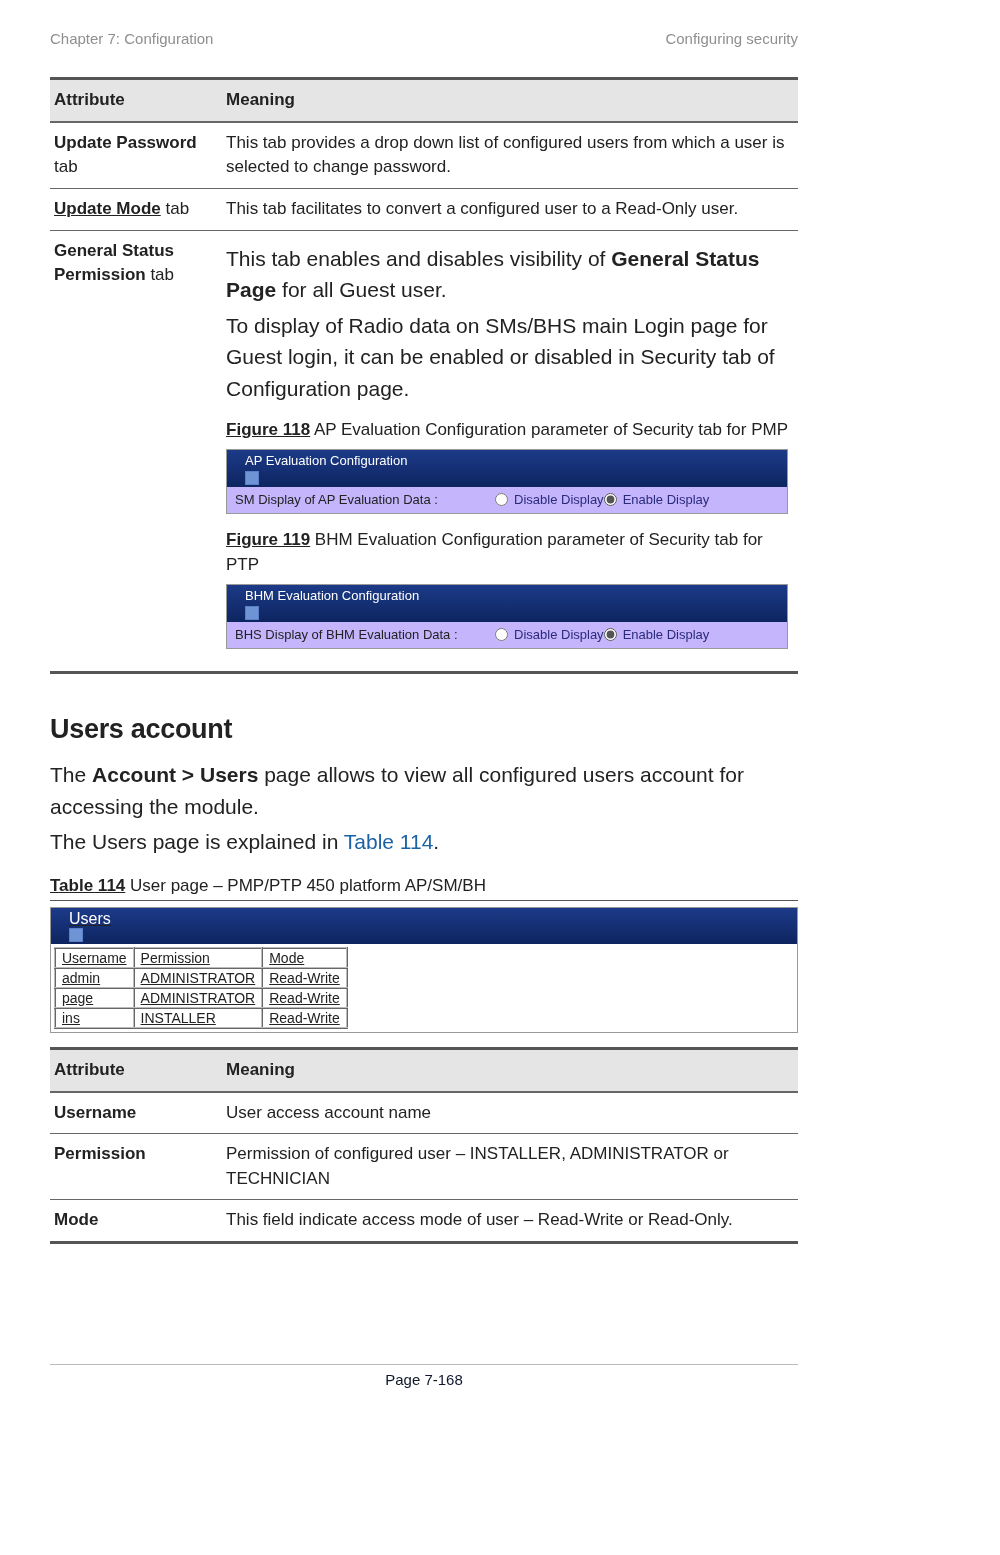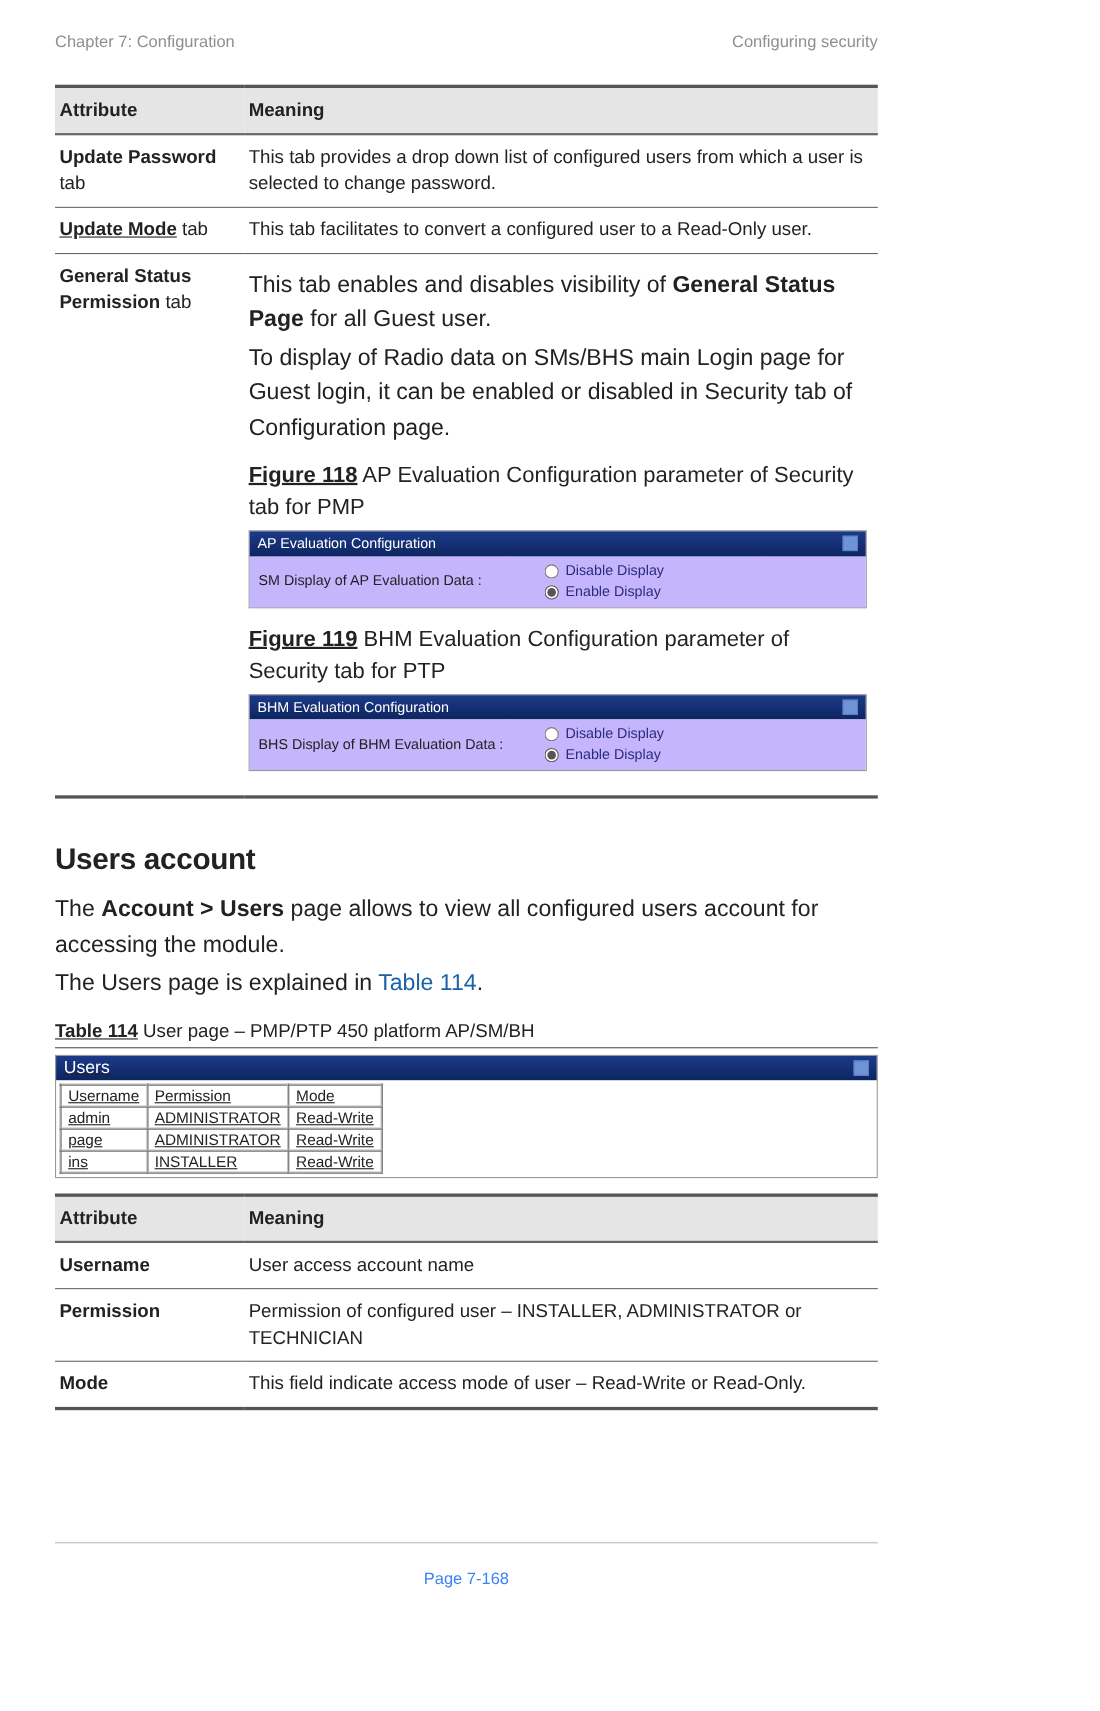--- a/index.html
+++ b/index.html
@@ -75,61 +75,62 @@
     width: 100%;
     max-width: 700px;
     margin: 6px 0 14px 0;
     font-size: 13px;
     box-sizing: border-box;
   }
   .ui-widget-header {
     background: #0f2b6b;
     background: linear-gradient(#1c3a88,#0d2560);
     color: #fff;
-    padding: 2px 7px;
+    padding: 2px 18px;
     display: flex;
     justify-content: space-between;
-    align-items: center;
+    align-items: flex-start;
+    flex-direction: column;
   }
   .ui-widget-header .collapse-btn {
     width: 12px; height: 12px;
     border: 1px solid #5b7fc9;
     background: #6f94d6;
     display: inline-block;
   }
   .ui-widget-body {
     padding: 4px 8px;
     background: #c4b5fd;
   }
   .ui-row { display: flex; align-items: center; gap: 10px; }
   .ui-label { color: #222; white-space: nowrap; min-width: 250px;}
-  .radio-col { display:flex; flex-direction:column; }
+  .radio-col { display:flex; flex-direction:row; }
   .radio-item { color: #2b2b7b; display:flex; align-items:center; gap:4px; }
   .radio-item input { margin:0 2px 0 0; accent-color: #555;}
   
   .users-inner-table {
     border-collapse: collapse;
     margin: 3px;
   }
   .users-inner-table td {
     border: 2px inset #bbb;
     padding: 1px 6px;
     font-size: 14px;
     background: #fff;
   }
   .footer {
     text-align: center;
     font-size: 15px;
-    color: #3b82f6;
+    color: #0f172a;
     margin-top: 120px;
     border-top: 1px solid #bbb;
-    padding-top: 24px;
+    padding-top: 6px;
   }
   .fig-label {
-    font-size: 20px;
+    font-size: 17px;
     margin: 14px 0 2px 0;
   }
 </style>
 </head>
 <body>
 
 <div class="page">
 
   <div class="header-row">
     <span>Chapter 7:  Configuration</span>

